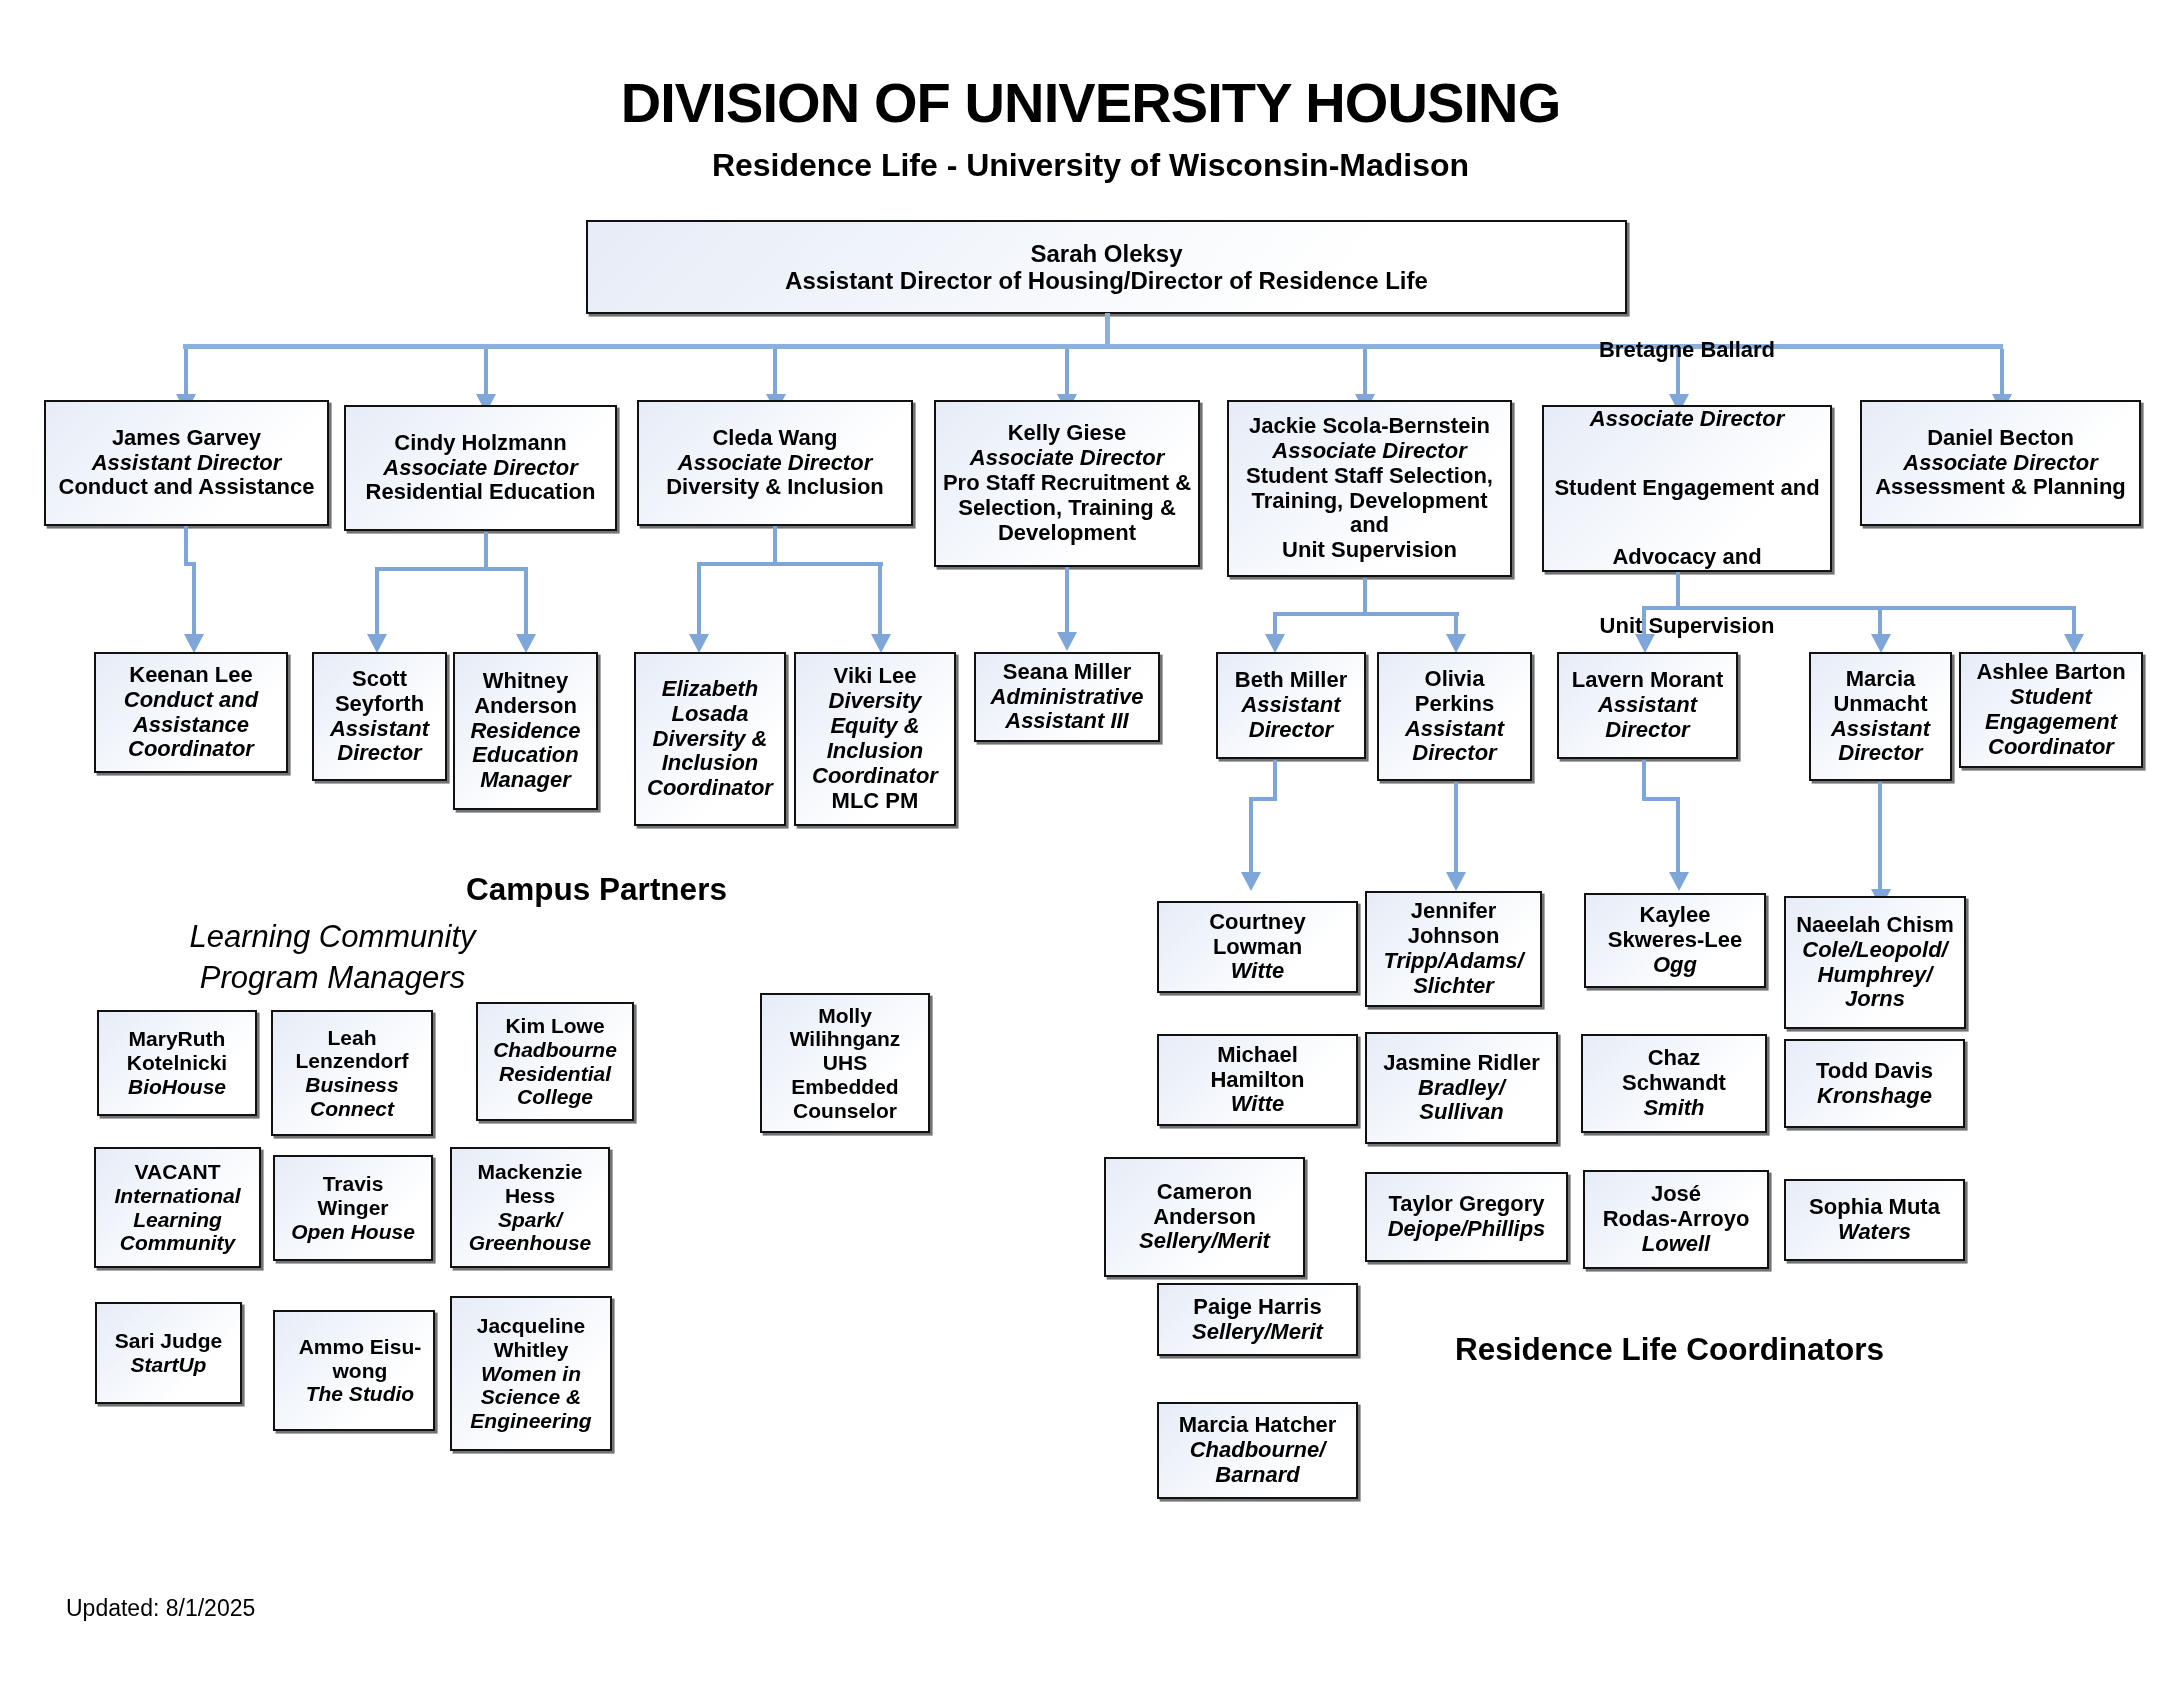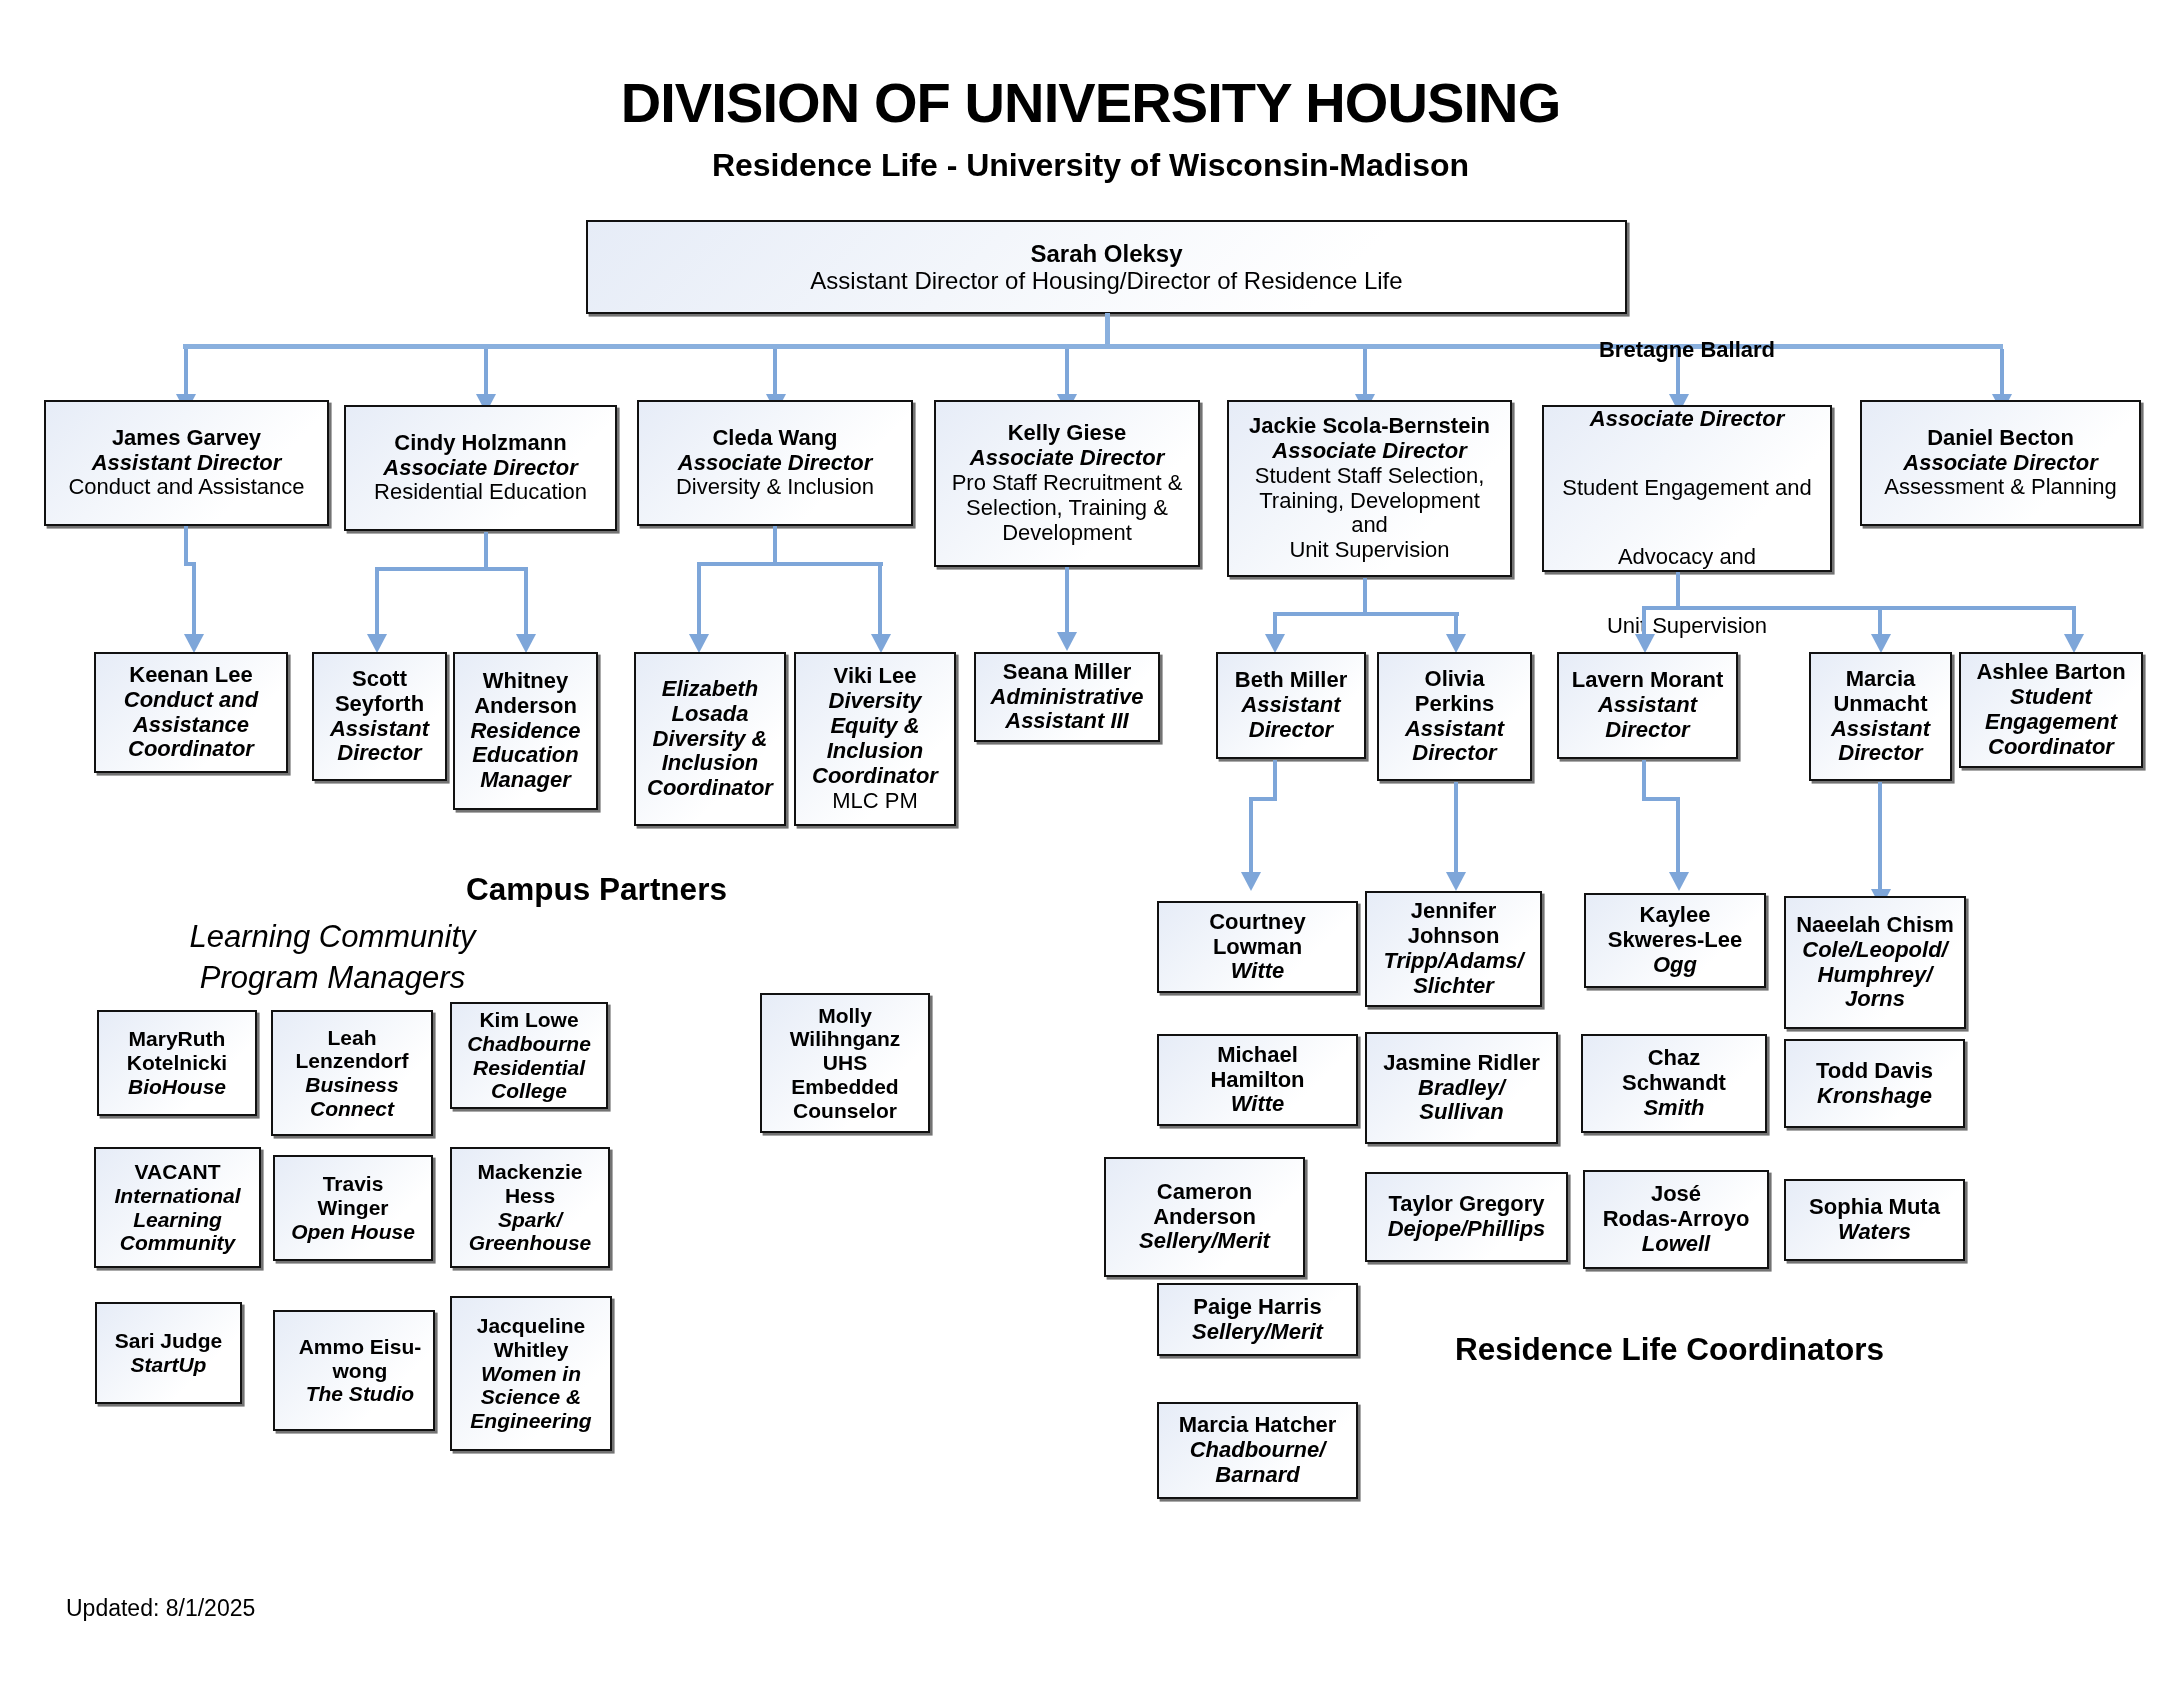--- a/index.html
+++ b/index.html
@@ -42,21 +42,21 @@
     background: linear-gradient(135deg,#e6ecf7 0%, #f3f6fb 38%, #ffffff 72%, #ffffff 100%);
     box-shadow: 2.6px 2.6px 0 rgba(0,0,0,0.55);
     display:flex; flex-direction:column; align-items:center; justify-content:center;
     text-align:center;
     padding:3.4px 5.1px;
     line-height:1.13;
   }
   .node .ln{ display:block; width:100%; }
   .b  { font-weight:bold; }
   .i  { font-weight:bold; font-style:italic; }
-  .n  { font-weight:normal; }
+  .n  { font-weight:bold; }
 
   
   .s28 .ln{ font-size:24px; }
   .s26 .ln{ font-size:22px; }
   .s25 .ln{ font-size:21px; }
 
   
   .conn{ position:absolute; background:#7EA6D9; }
   .conn.v{ width:4.3px; }
   .conn.h{ height:4.3px; }
@@ -288,21 +288,21 @@
     <span class="ln b">MaryRuth</span>
     <span class="ln b">Kotelnicki</span>
     <span class="ln i">BioHouse</span>
   </div>
   <div class="node s25" style="left:271px; top:1010px; width:162px; height:126px;">
     <span class="ln b">Leah</span>
     <span class="ln b">Lenzendorf</span>
     <span class="ln i">Business</span>
     <span class="ln i">Connect</span>
   </div>
-  <div class="node s25" style="left:450px; top:1002px; width:158px; height:107px;text-align:center;">
+  <div class="node s25" style="left:476px; top:1002px; width:158px; height:119px;text-align:center;">
     <span class="ln b">Kim Lowe</span>
     <span class="ln i">Chadbourne</span>
     <span class="ln i">Residential</span>
     <span class="ln i">College</span>
   </div>
 
   <div class="node s25" style="left:94px; top:1147px; width:167px; height:121px;">
     <span class="ln b">VACANT</span>
     <span class="ln i">International</span>
     <span class="ln i">Learning</span>

